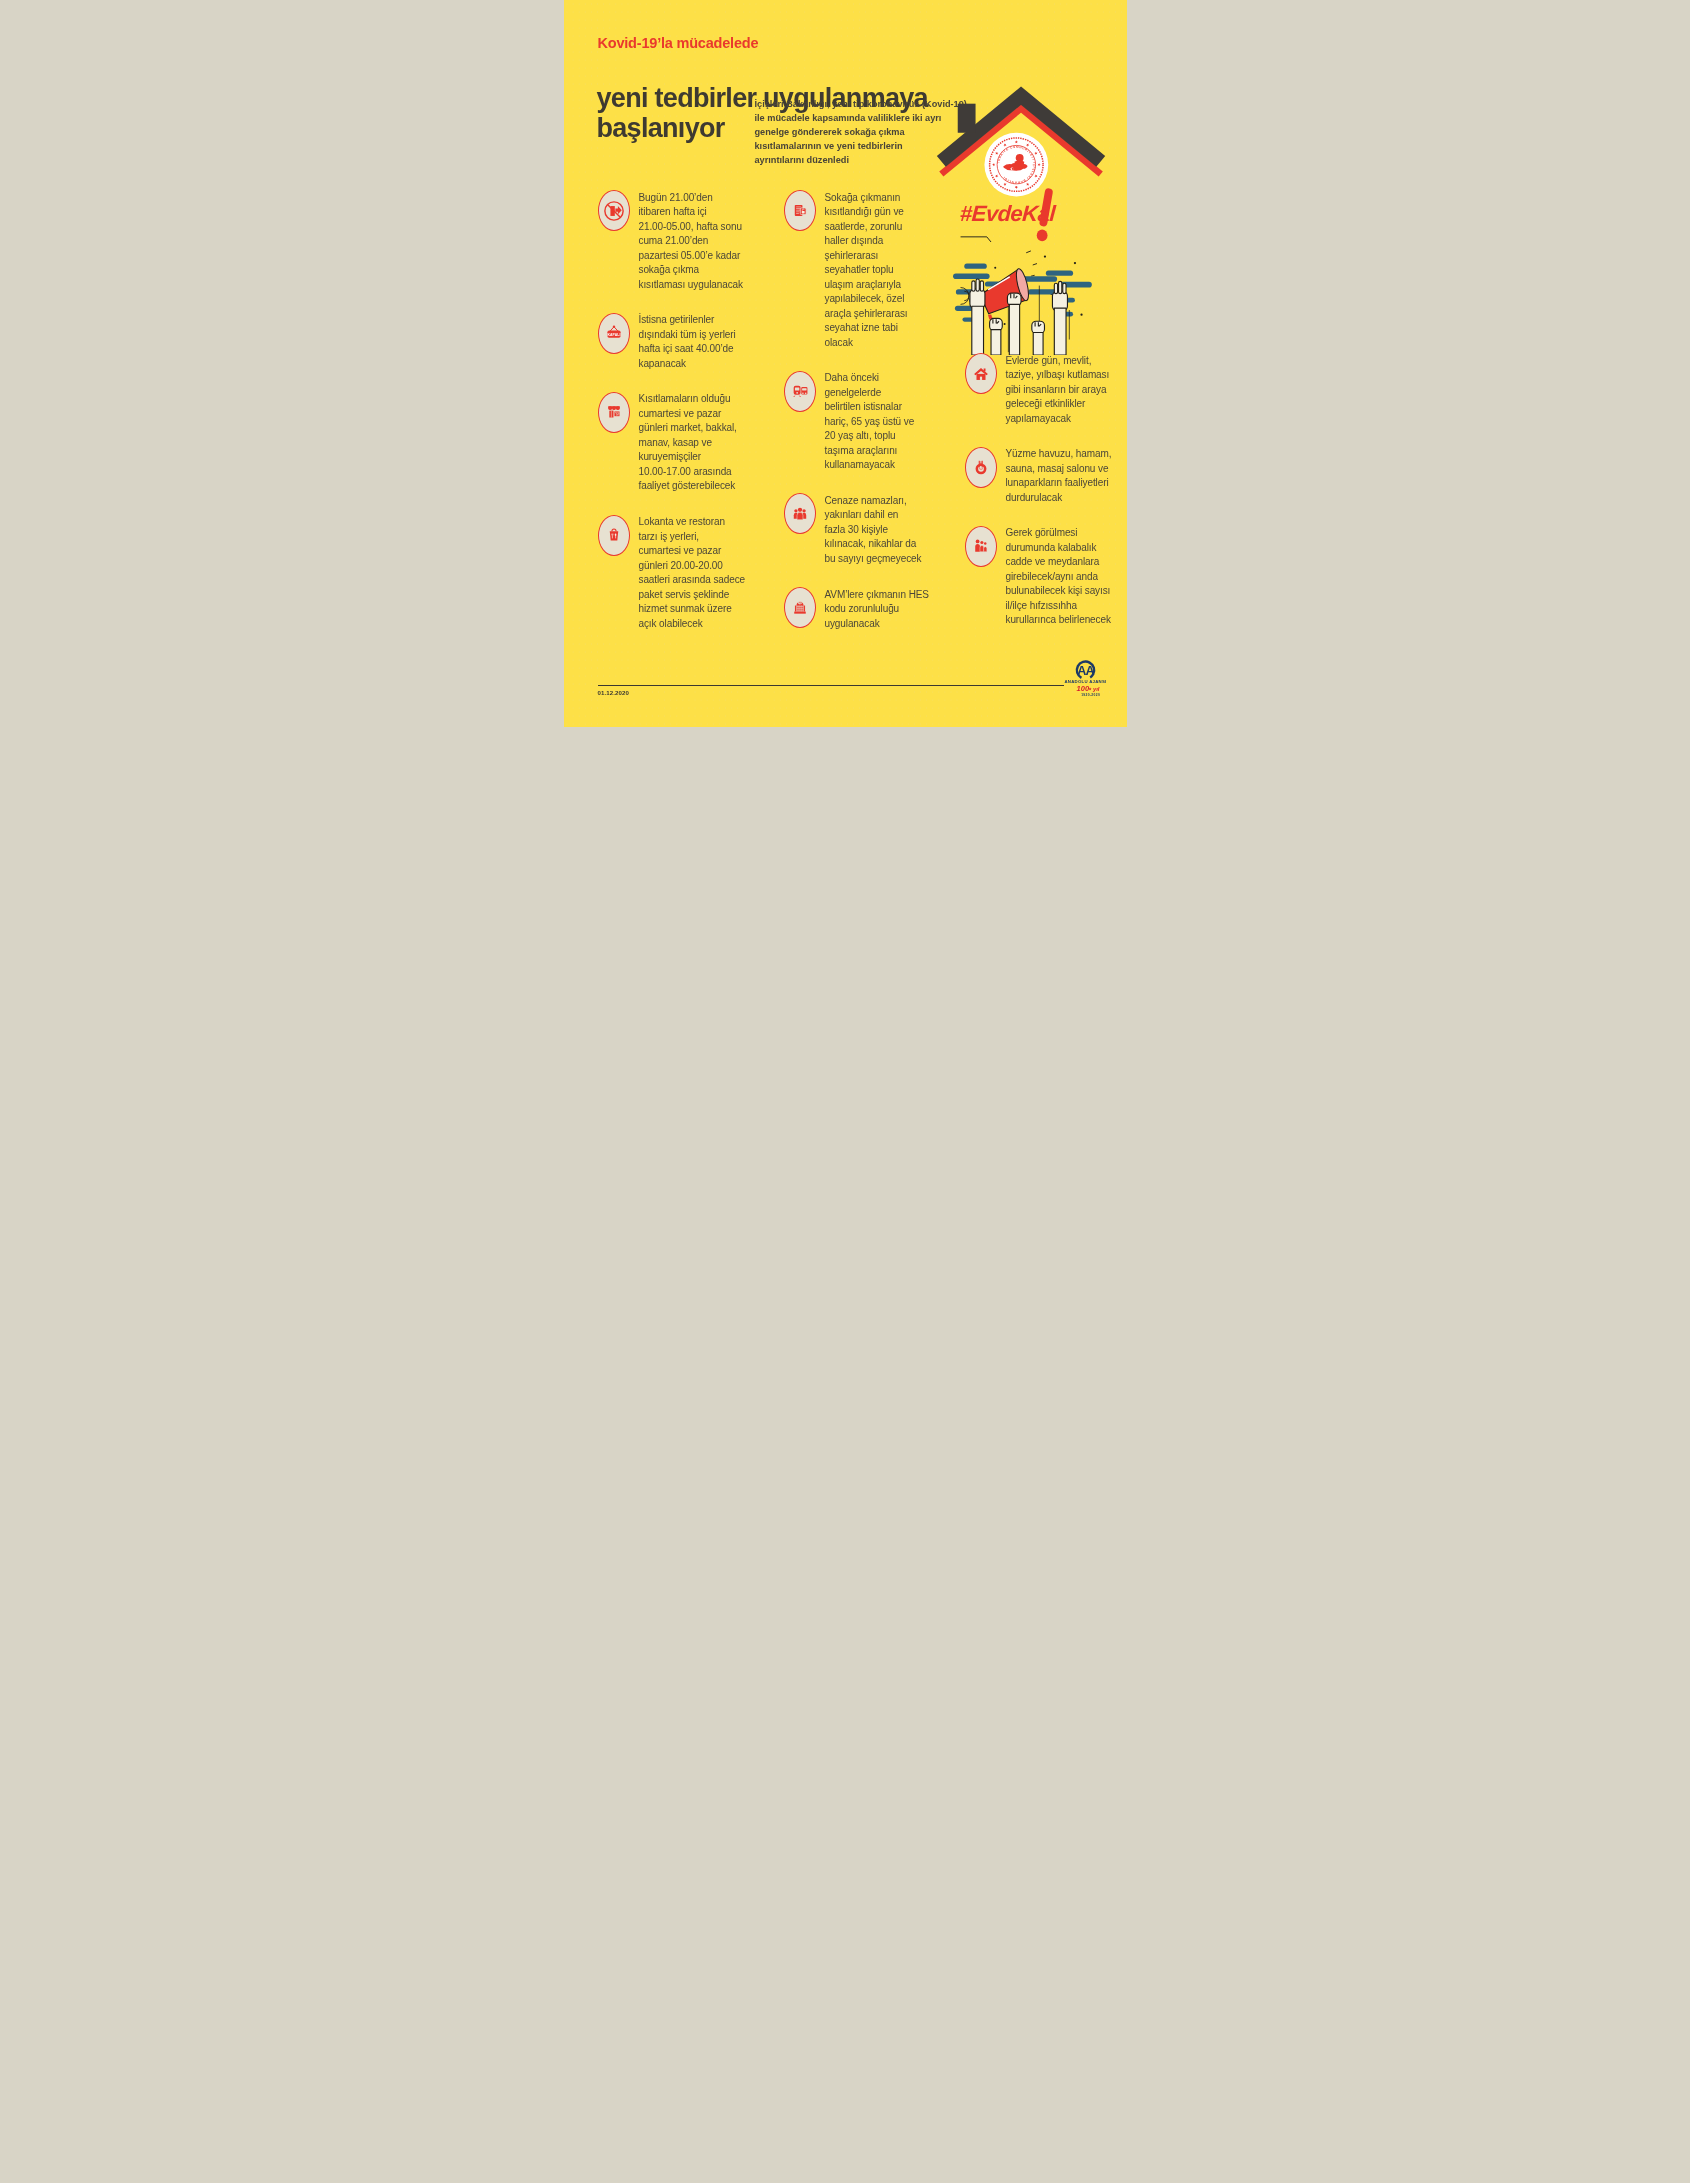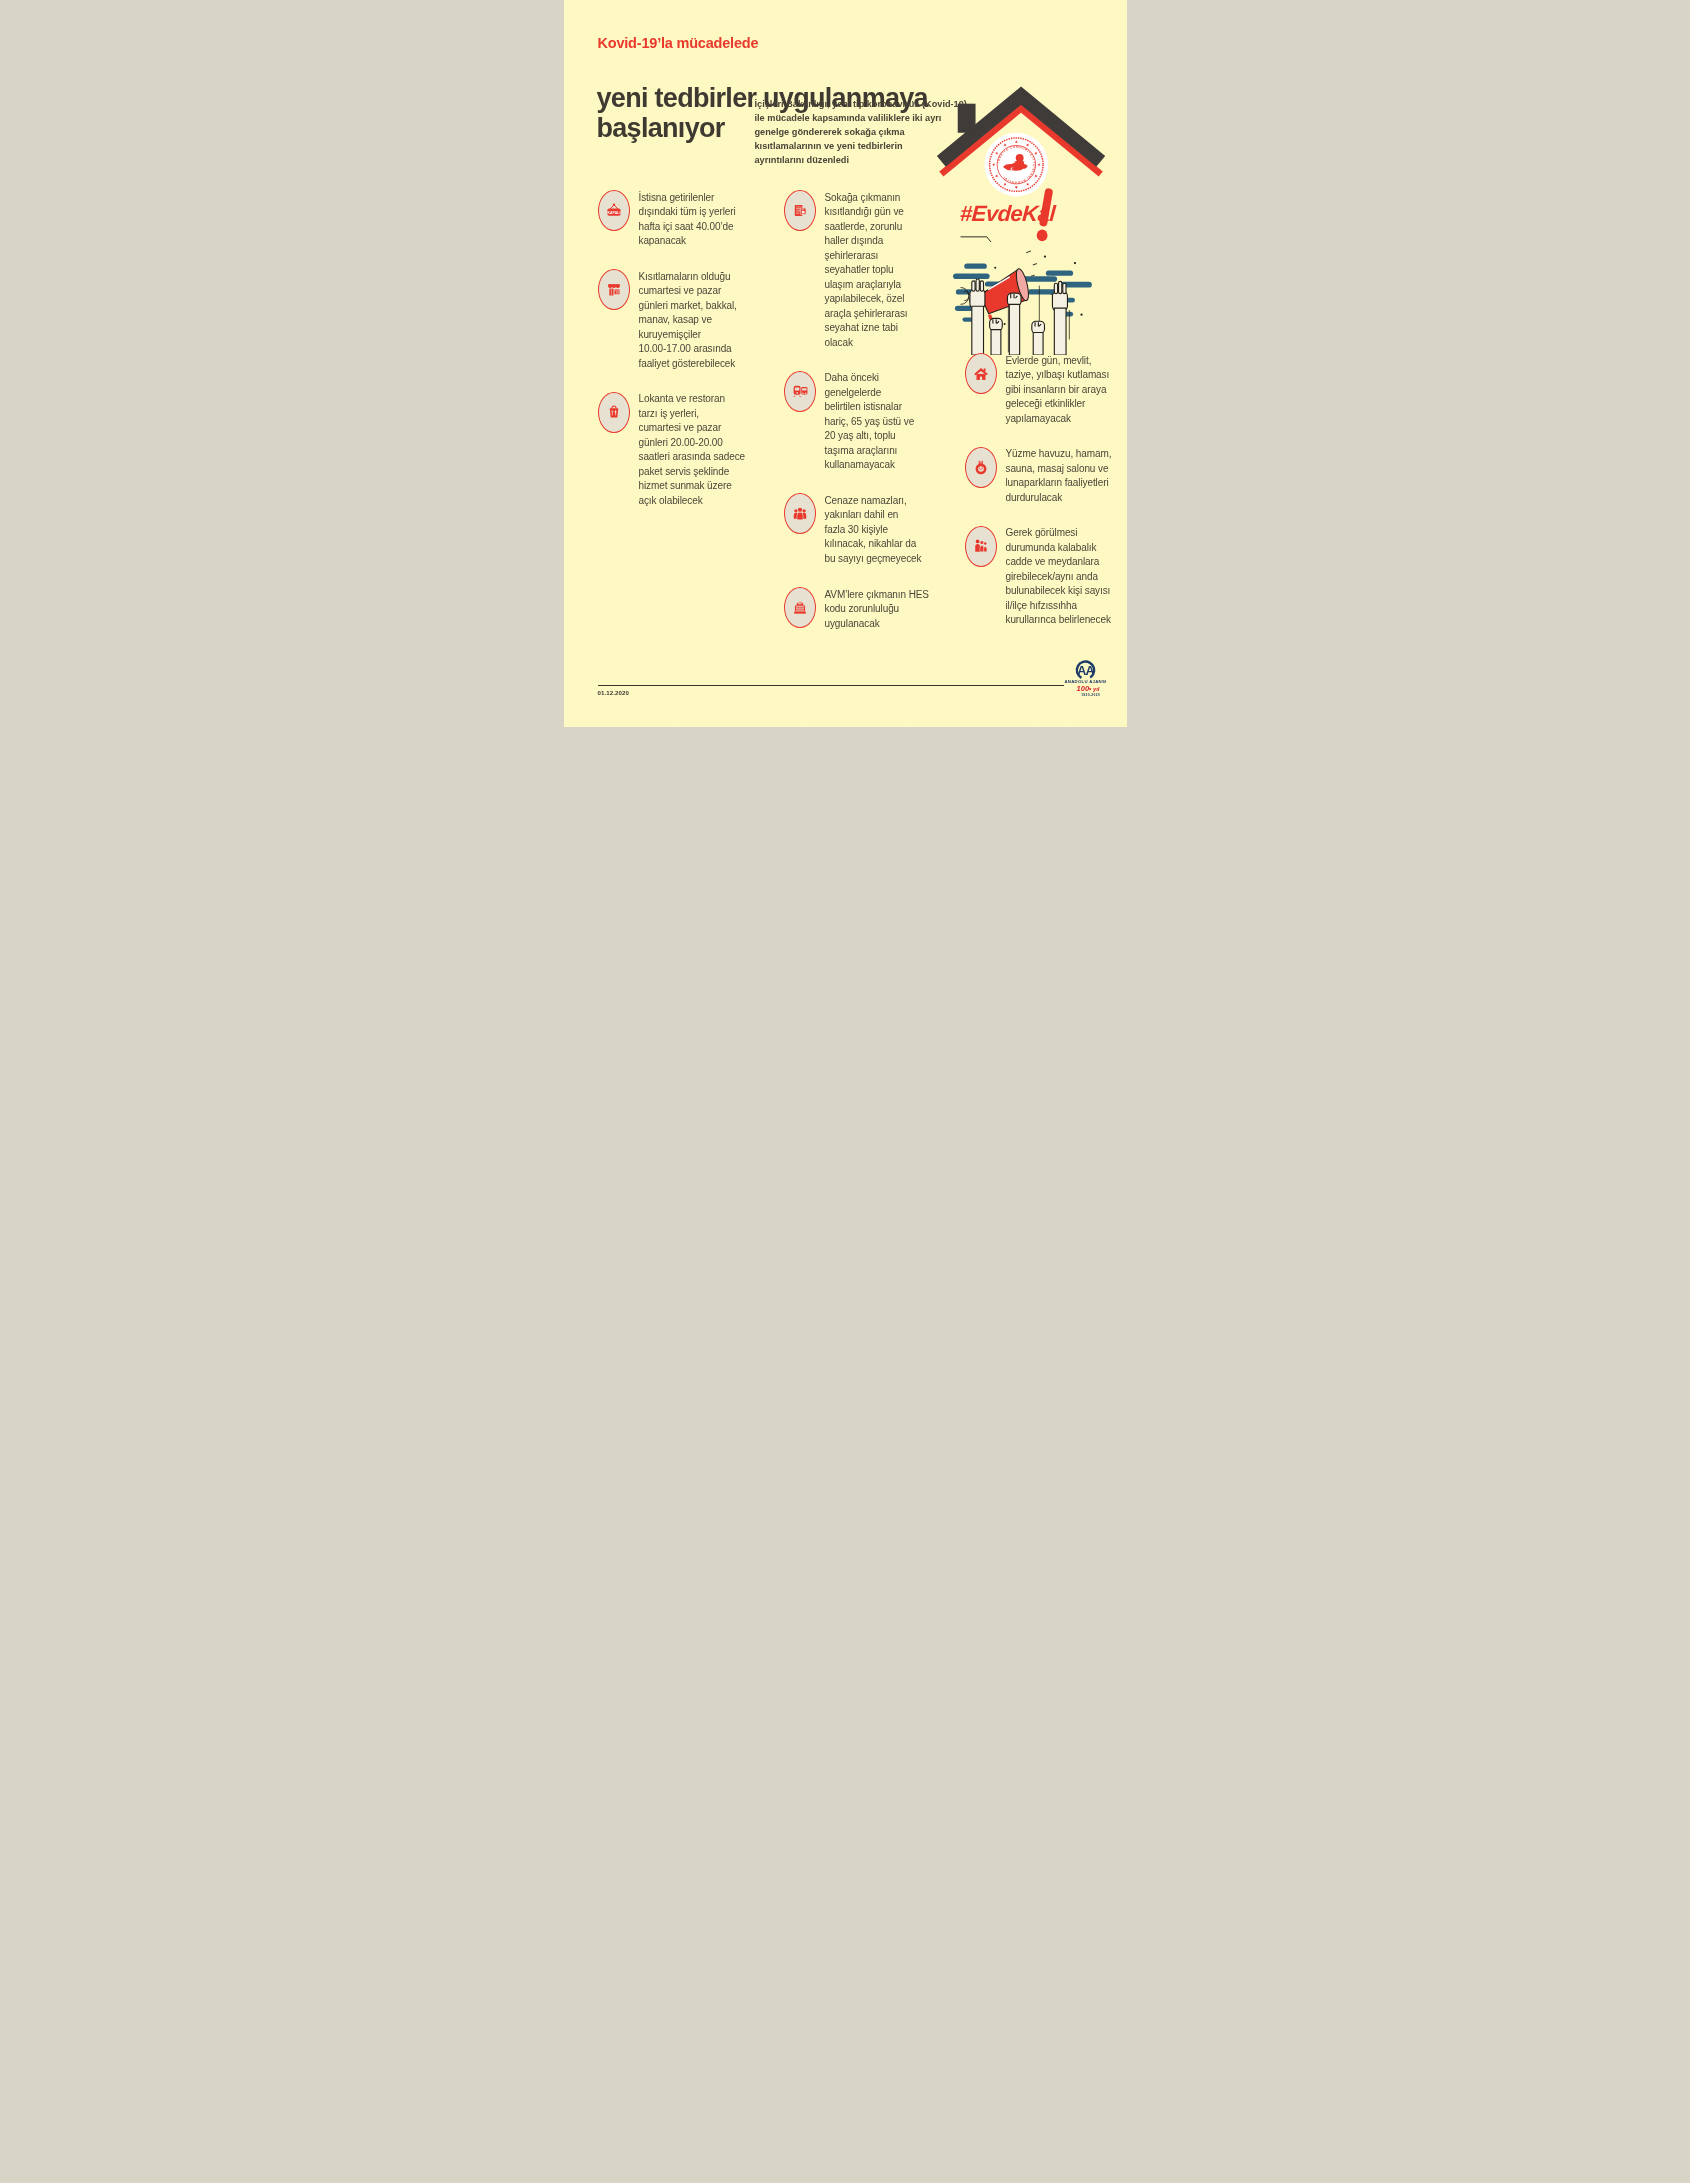--- a/index.html
+++ b/index.html
@@ -1,18 +1,18 @@
 <!DOCTYPE html>
 <html style="font-size:7.5px"><head>
 <meta charset="utf-8">
 <style>
   html,body{margin:0;padding:0;background:#d8d4c6;}
   .page{
     position:relative;width:563px;height:727px;margin:0 auto;
-    background:#fef9c3;overflow:hidden;
+    background:#fde047;overflow:hidden;
     font-family:"Liberation Sans",sans-serif;color:#4b4639;
   }
   .speckle{
     position:absolute;inset:0;pointer-events:none;
     background-image:radial-gradient(#ddd7c3 0.3px,transparent 0.4px);
     background-size:6.1px 8px;opacity:.55;
   }
   .kicker{
     position:absolute;left:34px;top:35px;
     font-size:14.5px;font-weight:800;letter-spacing:-0.2px;color:#e9392d;
@@ -197,20 +197,37 @@
         <rect x="274" y="425" width="7" height="22" rx="3.5"></rect>
         <rect x="256" y="478" width="25" height="100"></rect>
       </g>
     </g>
   </svg>
 
   <div class="hashtag">#EvdeKal</div>
 
   <div class="col col-left">
 
+    <div class="item">
+      <div class="badge">
+        <svg viewBox="0 0 40 40">
+          <circle cx="20" cy="20" r="16.6" fill="none" stroke="#e9392d" stroke-width="2.6"></circle>
+          <path d="M13.5 11h8v18h-8z" fill="#e9392d"></path>
+          <path d="M22.5 15.5h4.6V11l7 7.5-7 7.5v-4.5h-4.6z" fill="#e9392d"></path>
+          <path d="M8.6 8.6 L31.4 31.4" stroke="#e9392d" stroke-width="2.6"></path>
+        </svg>
+      </div>
+      <div class="item-text">Bugün 21.00’den
+itibaren hafta içi
+21.00-05.00, hafta sonu
+cuma 21.00’den
+pazartesi 05.00’e kadar
+sokağa çıkma
+kısıtlaması uygulanacak</div>
+    </div>
 
     <div class="item">
       <div class="badge">
         <svg viewBox="0 0 40 40">
           <circle cx="20" cy="8.6" r="2.2" fill="#e9392d"></circle>
           <path d="M20 8.6 12.5 17 M20 8.6 27.5 17" stroke="#e9392d" stroke-width="1.8" fill="none"></path>
           <rect x="8" y="15.5" width="24" height="13" rx="3.2" fill="#e9392d"></rect>
           <text x="20" y="24.8" text-anchor="middle" font-size="6.2" font-weight="700" fill="#ffffff" letter-spacing="0.2">KAPALI</text>
         </svg>
       </div>

